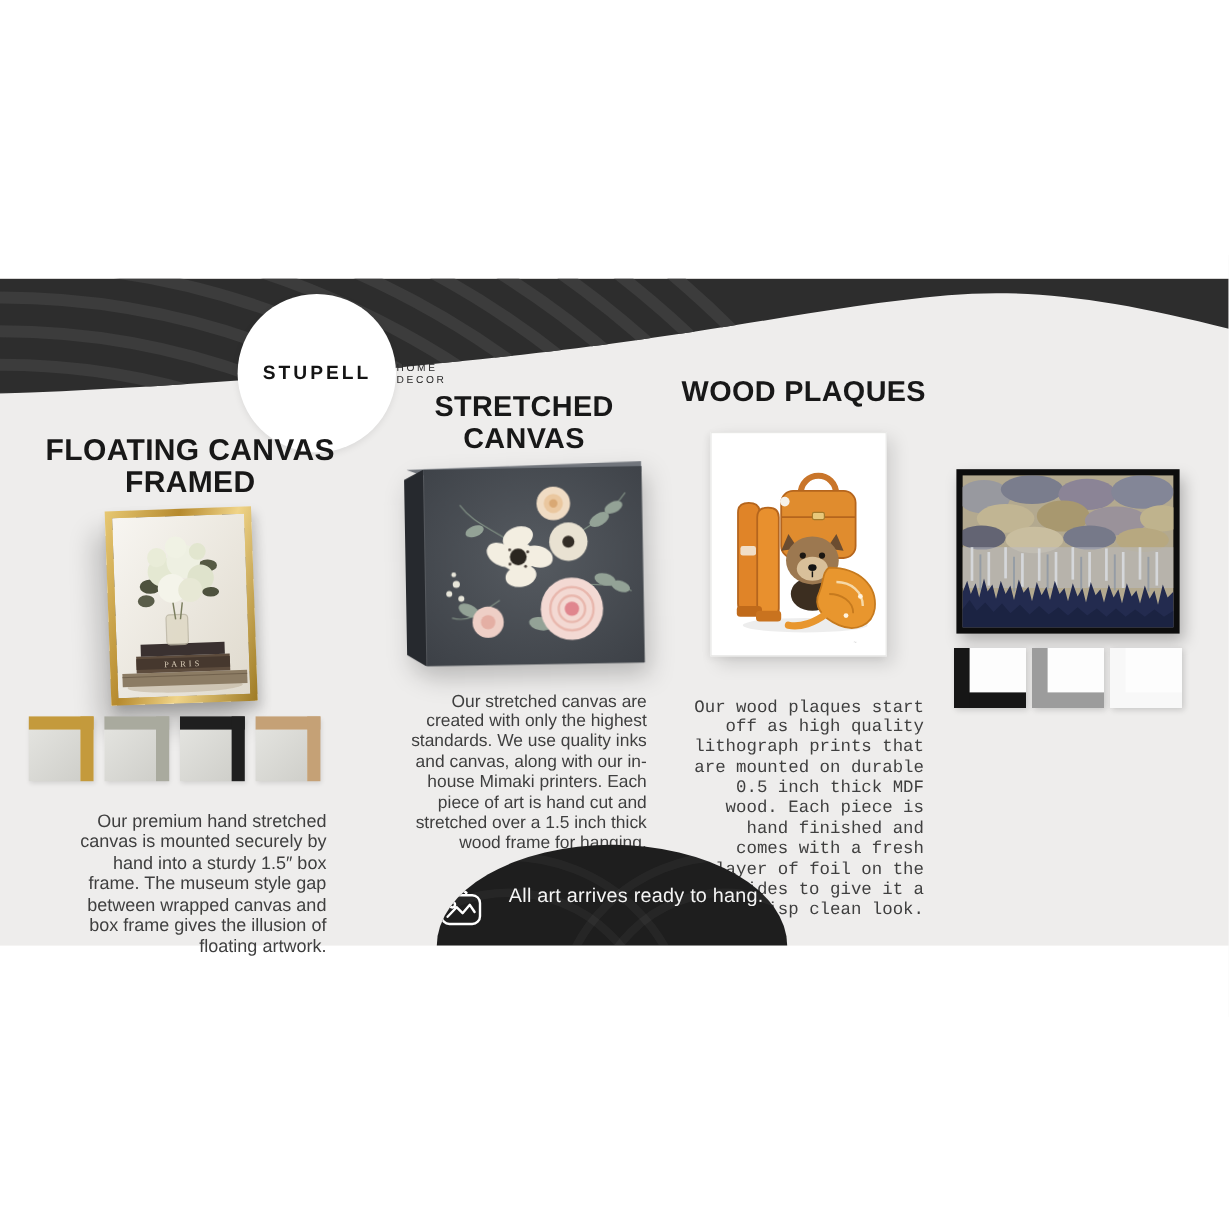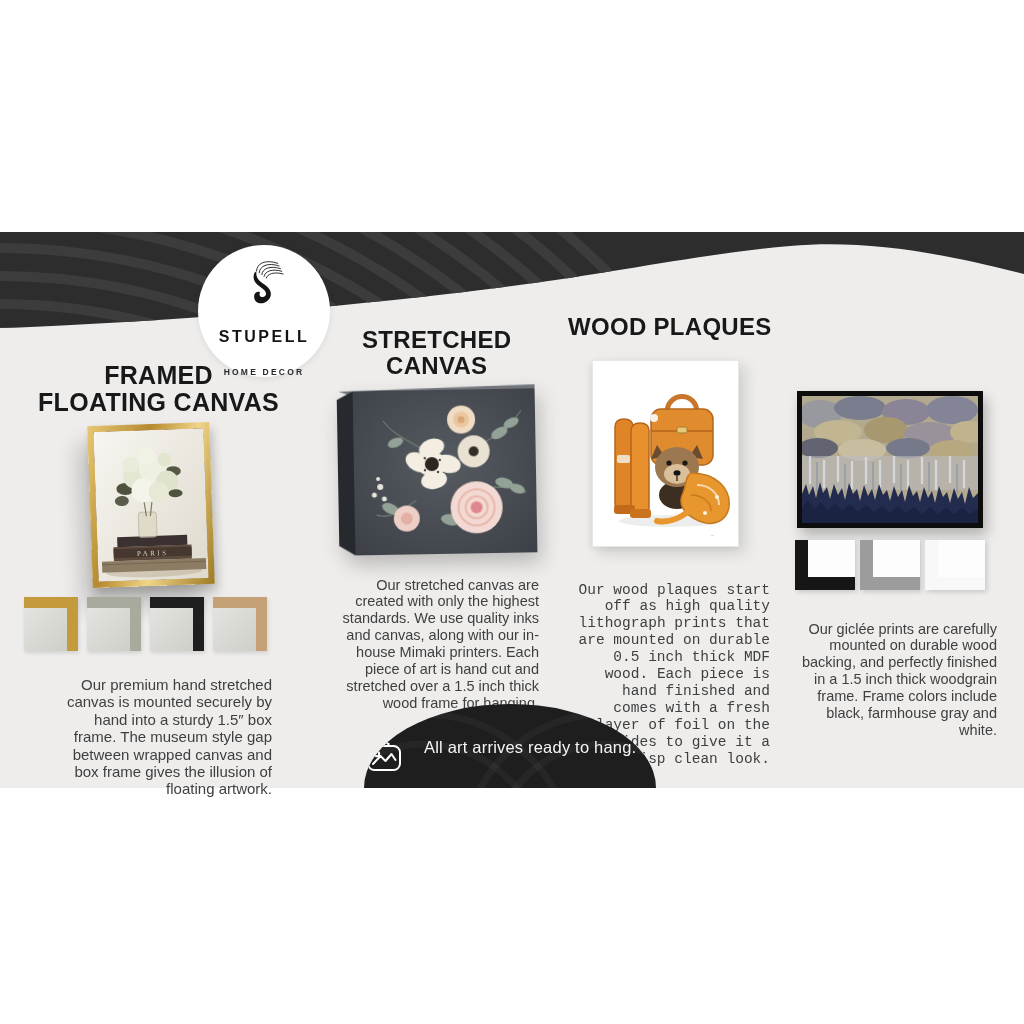--- a/index.html
+++ b/index.html
@@ -1,24 +1,24 @@
 <!DOCTYPE html>
 <html><head>
 <meta charset="utf-8">
 <style>
   html,body{margin:0;padding:0;}
   body{width:1024px;height:1024px;background:#ffffff;font-family:"Liberation Sans",sans-serif;position:relative;overflow:hidden;}
   .stage{position:absolute;inset:0;}
   .content-bg{position:absolute;left:0;top:232px;width:1024px;height:556px;background:#eeedec;}
   .top-band{position:absolute;left:0;top:232px;}
   
-  .logo-circle{position:absolute;left:198px;top:245px;width:132px;height:132px;background:#ffffff;border-radius:50%;display:flex;flex-direction:column;align-items:center;justify-content:flex-start;box-shadow:0 2px 6px rgba(0,0,0,.08);gap:21px;}
+  .logo-circle{position:absolute;left:198px;top:245px;width:132px;height:132px;background:#ffffff;border-radius:50%;display:flex;flex-direction:row;align-items:center;justify-content:flex-start;box-shadow:0 2px 6px rgba(0,0,0,.08);gap:21px;}
   .logo-circle svg{margin-top:14px;}
   .logo-name{font-weight:700;font-size:16px;letter-spacing:2.5px;color:#141414;margin-top:2px;}
-  .logo-tag{font-size:8.5px;letter-spacing:2.2px;color:#2a2a2a;margin-top:0;font-weight:700;}
+  .logo-tag{font-size:8.5px;letter-spacing:2.2px;color:#2a2a2a;margin-top:0;font-weight:400;}
   
   .col-heading{position:absolute;font-weight:700;color:#181818;line-height:1.08;letter-spacing:.3px;}
   .col-heading span{display:block;text-align:center;}
   .h1{left:38px;top:362px;font-size:25px;}
   .h2{left:362px;top:327px;font-size:24px;}
   .h3{left:568px;top:314px;font-size:24px;}
   .h4{left:797px;top:352px;font-size:23px;}
   
   .col-desc{position:absolute;color:#3f3f3f;text-align:right;}
   .d1{left:52px;top:661px;width:220px;font-size:15px;line-height:1.16;}
@@ -90,22 +90,22 @@
         <path d="M91,28 C68,21 52,28 50,40"></path>
         <path d="M94,34 C72,28 57,34 55,44"></path>
       </g>
       <path fill="#151515" d="M33,28 C30,46 44,52 54,60 C68,70 70,86 56,96 C44,104 30,100 28,88 C26,78 34,72 41,75 C38,81 41,87 48,86 C57,84 57,74 47,67 C34,58 24,50 27,36 C28,31 30,29 33,28 Z"></path>
     </svg>
     <div class="logo-name">STUPELL</div>
     <div class="logo-tag">HOME DECOR</div>
   </div>
 
   <div class="col-heading h1">
+    <span>FLOATING CANVAS</span>
     <span>FRAMED</span>
-    <span>FLOATING CANVAS</span>
   </div>
   <div class="col-heading h2">
     <span>STRETCHED</span>
     <span>CANVAS</span>
   </div>
   <div class="col-heading h3">
     <span>WOOD PLAQUES</span>
   </div>
 
   <div class="floating-frame">
@@ -304,21 +304,20 @@
 
   <div class="swatch-row row4">
     <div class="gswatch" style="--fc: #161616;"></div>
     <div class="gswatch" style="--fc: #9c9c9c;"></div>
     <div class="gswatch" style="--fc: #f8f8f8;"></div>
   </div>
 
   <p class="col-desc d1">Our premium hand stretched canvas is mounted securely by hand into a sturdy 1.5″ box frame. The museum style gap between wrapped canvas and box frame gives the illusion of floating artwork.</p>
   <p class="col-desc d2">Our stretched canvas are created with only the highest standards. We use quality inks and canvas, along with our in-house Mimaki printers. Each piece of art is hand cut and stretched over a 1.5 inch thick wood frame for hanging.</p>
   <p class="col-desc d3">Our wood plaques start off as high quality lithograph prints that are mounted on durable 0.5 inch thick MDF wood. Each piece is hand finished and comes with a fresh layer of foil on the sides to give it a crisp clean look.</p>
-  <p class="col-desc d4">Our giclée prints are carefully mounted on durable wood backing, and perfectly finished in a 1.5 inch thick woodgrain frame. Frame colors include black, farmhouse gray and white.</p>
 
   <div class="dome">
     <svg class="dome-texture" width="292" height="84" viewBox="0 0 292 84">
       <g fill="none" stroke="#ffffff" stroke-opacity=".04" stroke-width="7">
         <circle cx="60" cy="160" r="120"></circle>
           <circle cx="60" cy="160" r="150"></circle>
         <circle cx="240" cy="150" r="110"></circle>
           <circle cx="240" cy="150" r="140"></circle>
       </g>
     </svg>

